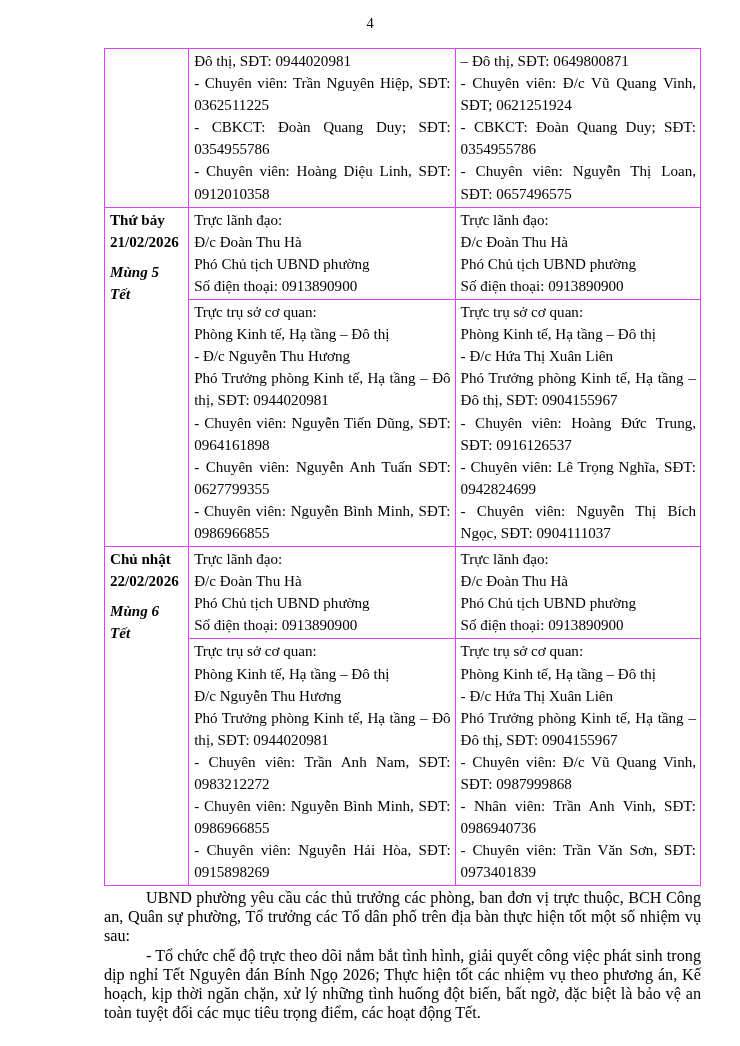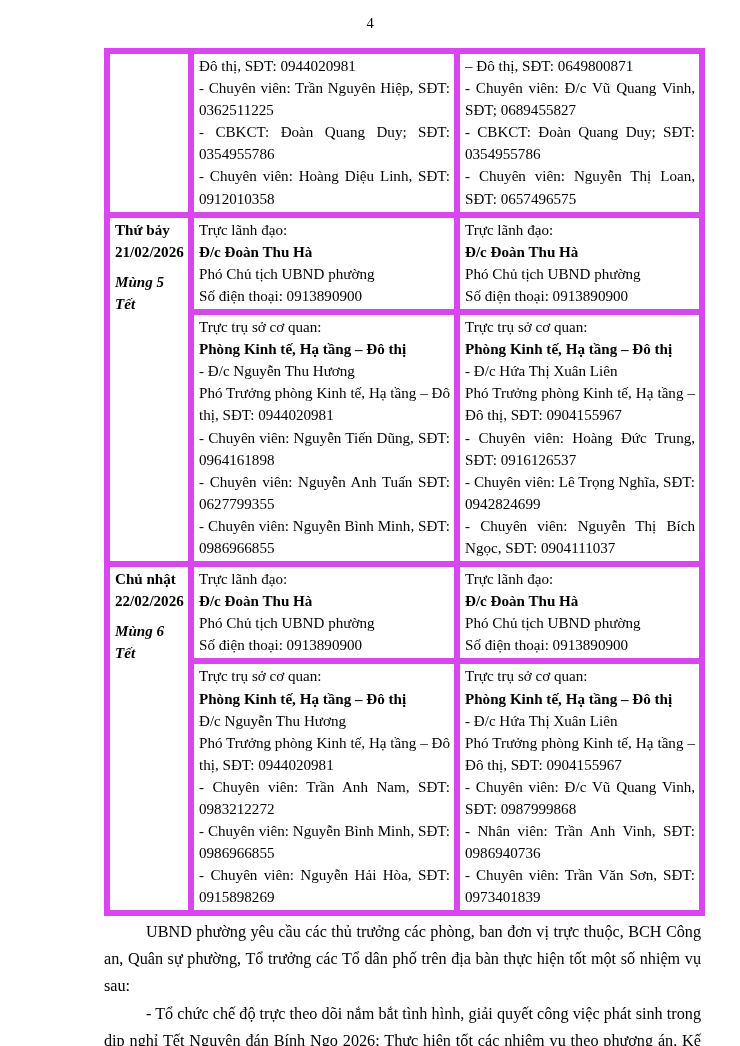--- a/index.html
+++ b/index.html
@@ -38,21 +38,21 @@
     width: 597px;
   }
 
   
   table.duty-table {
     border-collapse: collapse;
     width: 597px;
     table-layout: fixed;
   }
   table.duty-table td {
-    border: 6px solid #d946ef;
+    border: 1px solid #d946ef;
     vertical-align: top;
     padding: 1px 4px 2px 5px;
     font-size: 15.1px;
     line-height: 22.1px;
   }
   col.c-day   { width: 84px;  }
   col.c-left  { width: 266px; }
   col.c-right { width: 245px; }
 
   td.day-cell {
@@ -76,28 +76,28 @@
     font-weight: bold;
     font-style: italic;
     display: block;
   }
   td.body-cell { text-align: left; }
   td.body-cell p {
     margin: 0;
     padding: 0;
   }
   p.jst { text-align: justify; text-align-last: left; }
-  .bold { font-weight: bold; }
+  .bold { font-weight: normal; }
   .indent-sp { padding-left: 4px; }
 
   
   .para {
     margin: 0;
     font-size: 16.2px;
-    line-height: 27px;
+    line-height: 19px;
     text-align: justify;
     text-align-last: left;
     text-indent: 42px;
     padding-top: 1px;
   }
   .para.first { padding-top: 3px; }
 </style>
 </head>
 <body>
 
@@ -118,21 +118,21 @@
         <tr>
           <td class="day-cell"></td>
           <td class="body-cell">
             <p class="jst">Đô thị, SĐT: 0944020981</p>
             <p class="jst">- Chuyên viên: Trần Nguyên Hiệp, SĐT: 0362511225</p>
             <p class="jst">- CBKCT: Đoàn Quang Duy; SĐT: 0354955786</p>
             <p class="jst">- Chuyên viên: Hoàng Diệu Linh, SĐT: 0912010358</p>
           </td>
           <td class="body-cell">
             <p class="jst">– Đô thị, SĐT: 0649800871</p>
-            <p class="jst">- Chuyên viên: Đ/c Vũ Quang Vinh, SĐT;  0689455827</p>
+            <p class="jst">- Chuyên viên: Đ/c Vũ Quang Vinh, SĐT;  0621251924</p>
             <p class="jst">- CBKCT: Đoàn Quang Duy; SĐT: 0354955786</p>
             <p class="jst">- Chuyên viên: Nguyễn Thị Loan, SĐT: 0657496575</p>
           </td>
         </tr>
 
         <tr>
           <td class="day-cell" rowspan="2">
             <span class="day-name">Thứ bảy</span>
             <span class="day-date">21/02/2026</span>
             <span class="day-lunar">Mùng 5</span>

